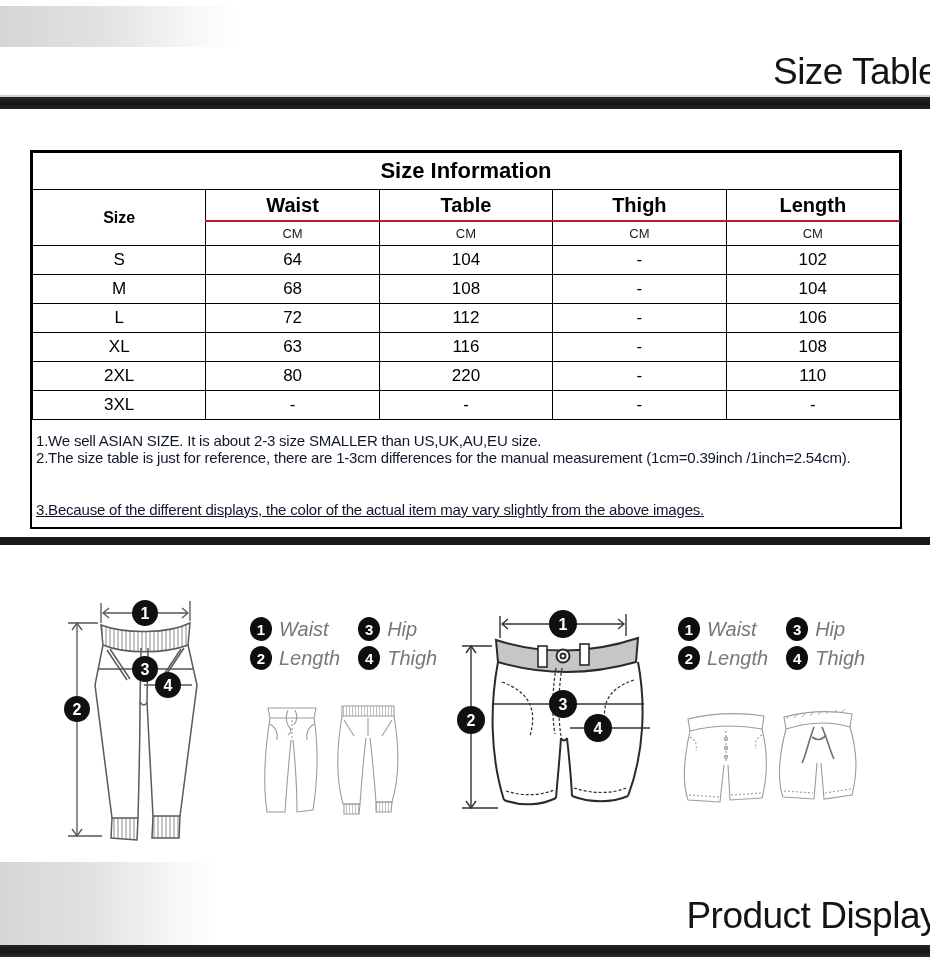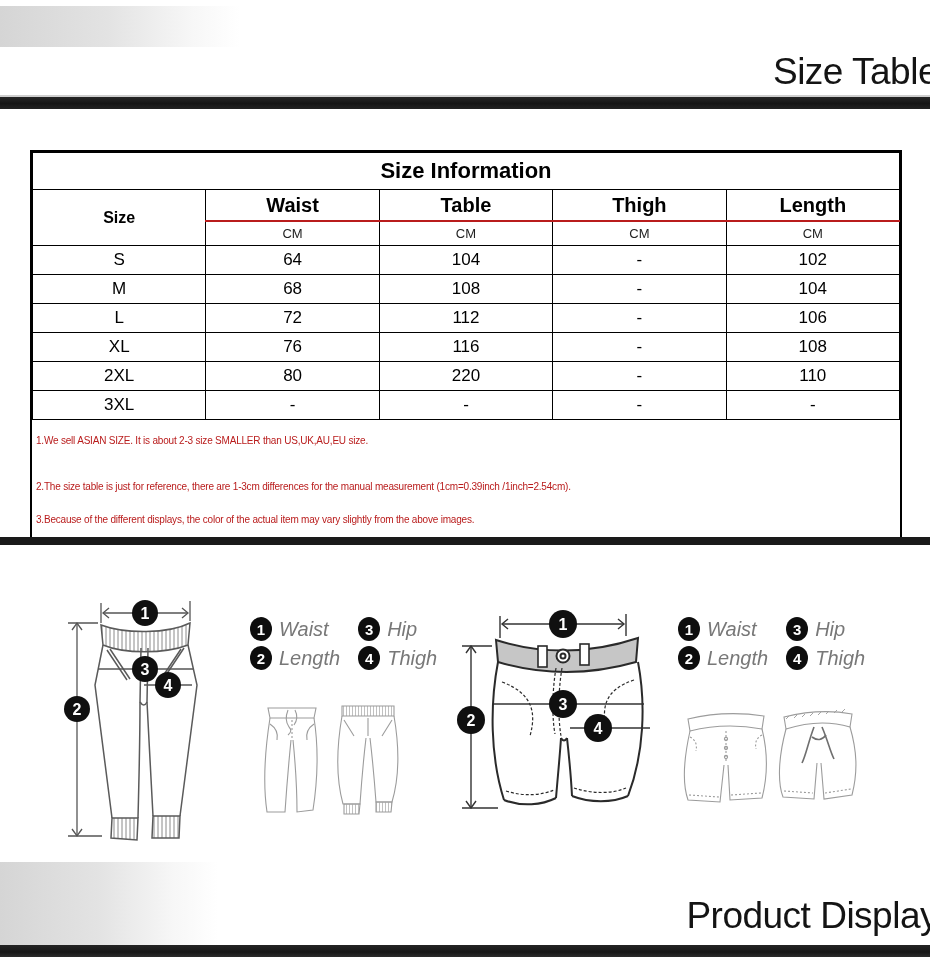--- a/index.html
+++ b/index.html
@@ -24,23 +24,23 @@
   .table-frame{position:absolute;left:30px;top:150px;width:872px;border:2px solid #000;box-sizing:border-box;background:#fff;}
   table.size-table{width:100%;border-collapse:collapse;table-layout:fixed;}
   .size-table th,.size-table td{border:1px solid #000;text-align:center;padding:0;font-weight:normal;}
   .size-table .caption-cell{height:36px;font-size:22px;font-weight:bold;}
   .size-table .size-head{font-size:16px;font-weight:bold;}
   .size-table .col-head{height:30px;font-size:20px;font-weight:bold;}
   .size-table .unit-cell{height:23px;font-size:13px;color:#222;border-top:2px solid #b91c1c;}
   .size-table .data-row td{height:28px;font-size:17px;}
   
   .notes{padding:12px 6px 9px 4px;}
-  .notes p{margin:0;font-size:10px;line-height:17px;letter-spacing:-0.2px;color:#b91c1c;}
-  .notes p:nth-child(2){margin-top:29px;}
-  .notes p:nth-child(3){margin-top:16px;}
+  .notes p{margin:0;font-size:15px;line-height:17px;letter-spacing:-0.2px;color:#0f172a;}
+  .notes p:nth-child(2){}
+  .notes p:nth-child(3){margin-top:35px;text-decoration:underline;}
   
   .legend{position:absolute;display:grid;grid-template-columns:auto auto;column-gap:18px;row-gap:5px;}
   .leg-item{display:flex;align-items:center;gap:7px;}
   .leg-num{width:22px;height:24px;border-radius:50%;background:#0d0d0d;color:#fff;font-weight:bold;
     font-size:15px;display:flex;align-items:center;justify-content:center;}
   .leg-label{font-style:italic;color:#787878;font-size:20px;}
   .legend-a{left:250px;top:617px;}
   .legend-b{left:678px;top:617px;}
   
   .sketch{position:absolute;}
@@ -94,21 +94,21 @@
       </tr>
       <tr class="data-row">
         <td>L</td>
         <td>72</td>
         <td>112</td>
         <td>-</td>
         <td>106</td>
       </tr>
       <tr class="data-row">
         <td>XL</td>
-        <td>76</td>
+        <td>63</td>
         <td>116</td>
         <td>-</td>
         <td>108</td>
       </tr>
       <tr class="data-row">
         <td>2XL</td>
         <td>80</td>
         <td>220</td>
         <td>-</td>
         <td>110</td>

